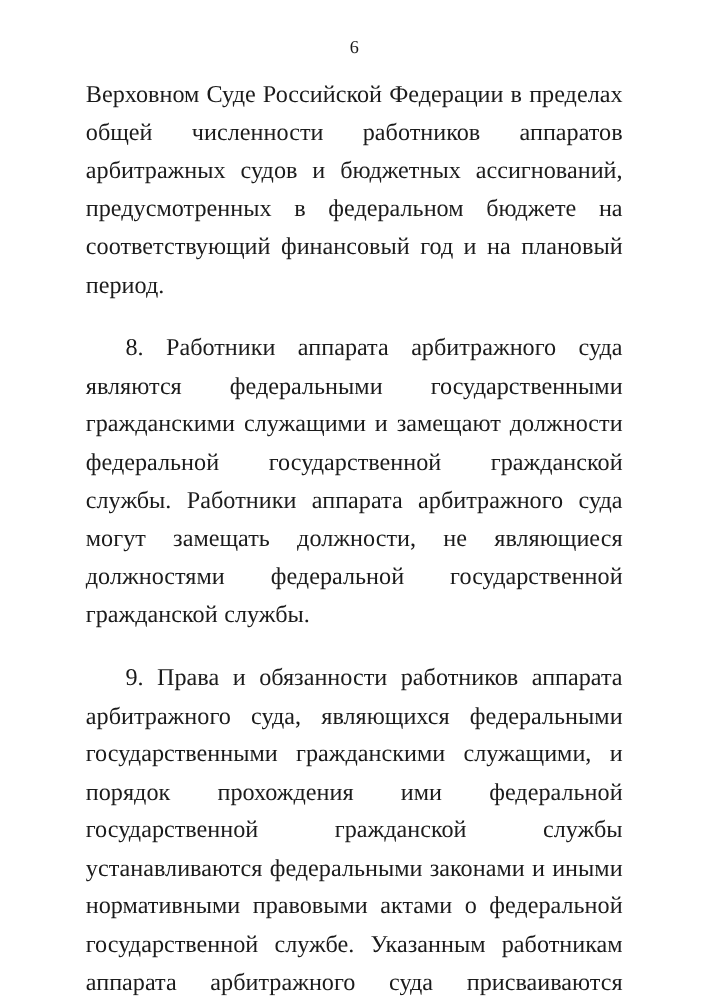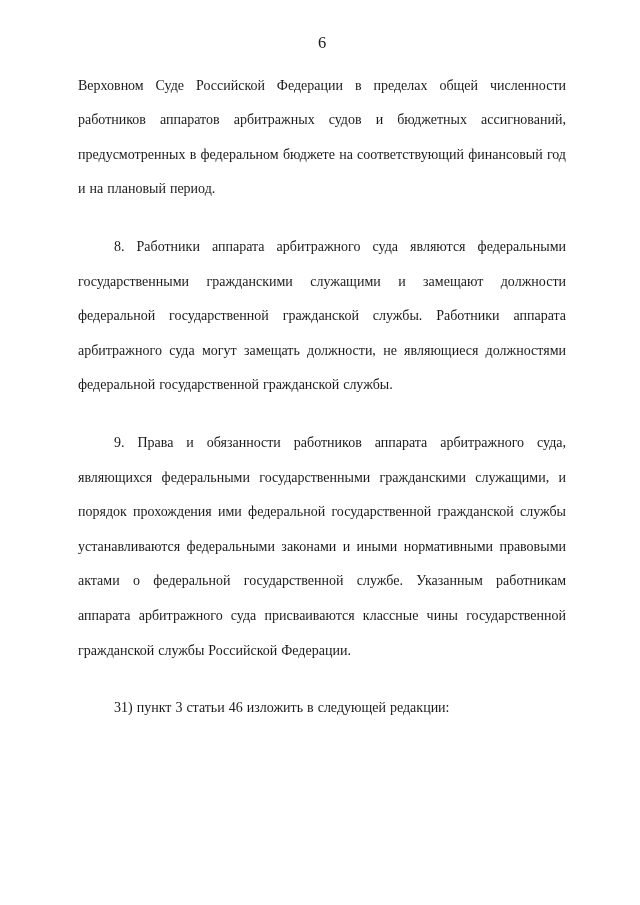--- a/index.html
+++ b/index.html
@@ -26,21 +26,21 @@
     text-align: center;
     font-size: 16.5px;
     line-height: 34.6px;
   }
   .content {
     margin-top: 8px;
   }
   .content p {
     margin: 0;
     padding: 0;
-    font-size: 14px;
+    font-size: 22px;
     line-height: 34.6px;
     text-align: justify;
     word-spacing: 0.5px;
   }
   .content p.indent {
     text-indent: 36px;
     margin-top: 23px;
   }
 </style>
 </head>

